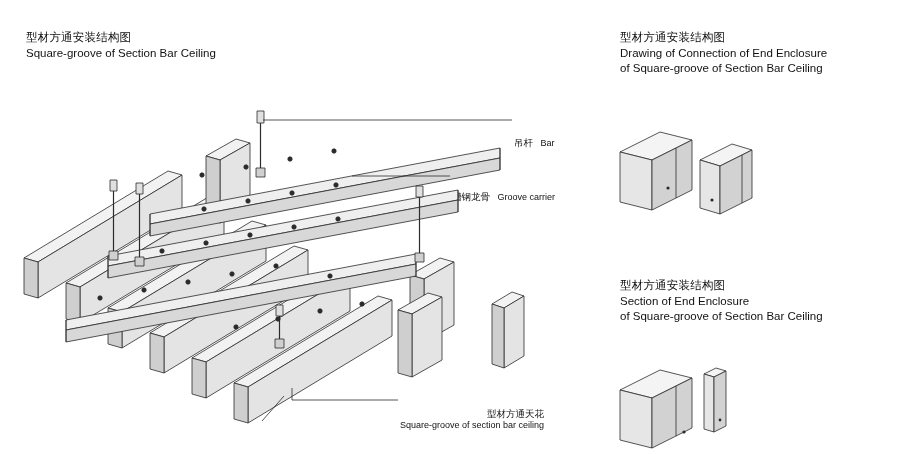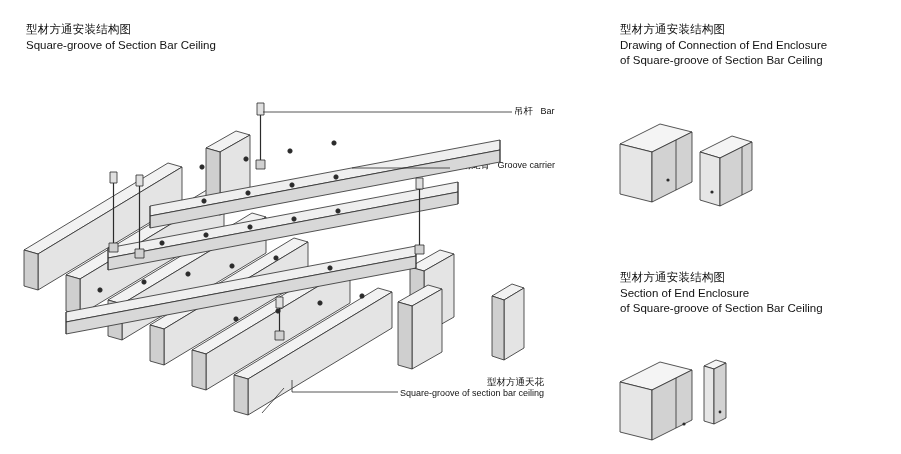--- a/index.html
+++ b/index.html
@@ -10,21 +10,21 @@
   body {
     width: 901px;
     height: 454px;
     position: relative;
     font-family: "Liberation Sans", sans-serif;
     color: #1a1a1a;
     overflow: hidden;
   }
   .page {
     position: absolute;
-    left: 0; top: 0;
+    left: 0; top: 8px;
     width: 901px;
     height: 354px;
   }
   .title-block {
     position: absolute;
     line-height: 1.35;
   }
   .title-cn {
     font-size: 11.5px;
     color: #111;
@@ -39,20 +39,21 @@
   #title-main { left: 26px; top: 22px; }
   #title-conn { left: 620px; top: 22px; }
   #title-end  { left: 620px; top: 270px; }
 
   .callout {
     position: absolute;
     font-size: 9px;
     color: #111;
     white-space: nowrap;
     line-height: 1.3;
+    margin-top: 24px;
   }
   .callout .cn { font-size: 9.5px; }
   .callout .en { font-size: 9px; }
 
   #callout-bar    { left: 514px; top: 105px; }
   #callout-carrier{ left: 452px; top: 159px; }
   #callout-ceiling{ left: 400px; top: 376px; text-align: right; }
 
   svg { display: block; }
   .mainsvg {

